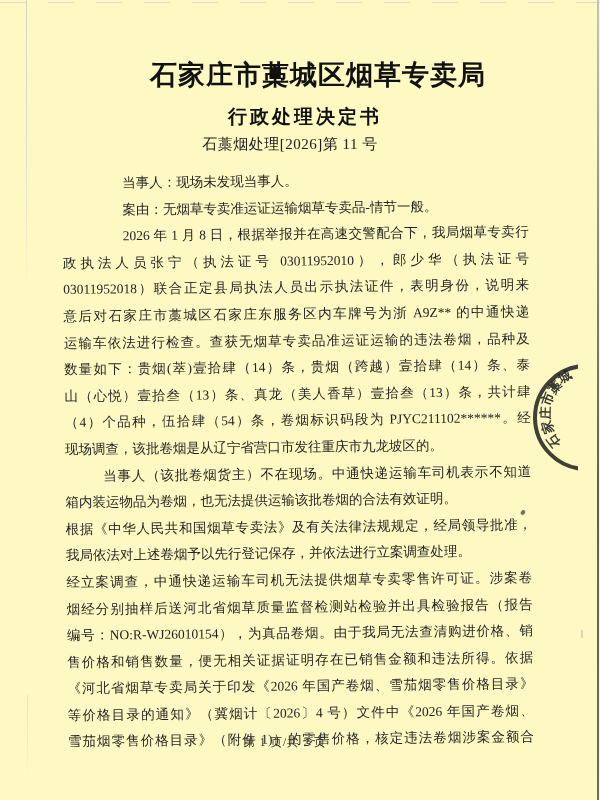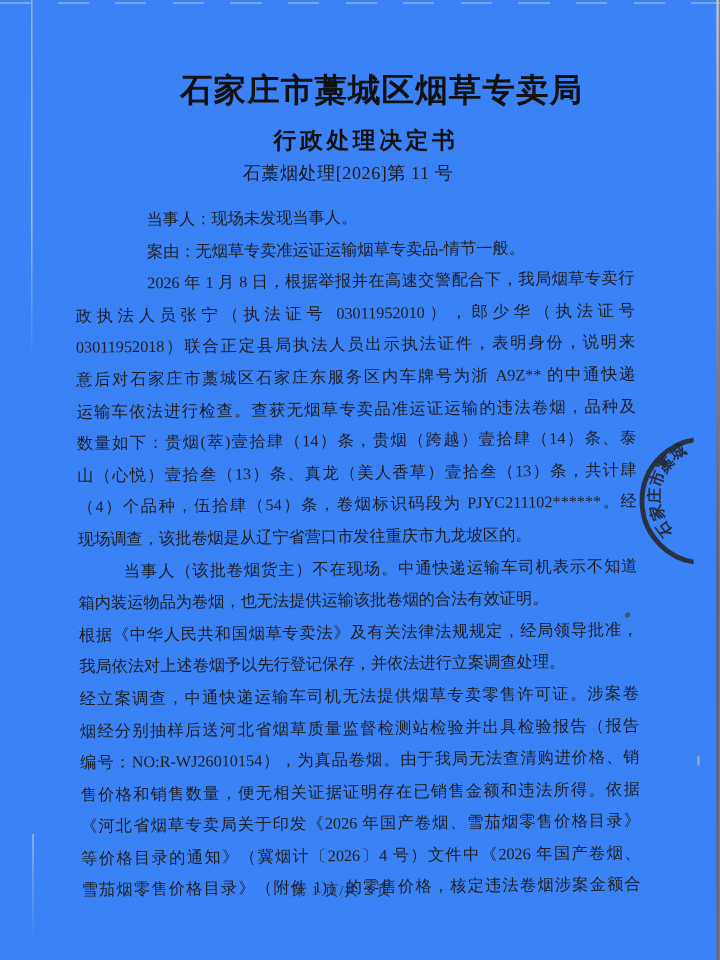--- a/index.html
+++ b/index.html
@@ -1,21 +1,21 @@
 <!DOCTYPE html>
 <html><head>
 <meta charset="utf-8">
 <style>
   html,body{margin:0;padding:0;}
   body{
     width:600px;height:800px;overflow:hidden;position:relative;
     background:#fdfdfc;
     font-family:"Liberation Serif","DejaVu Serif",serif;
   }
-  .page{position:absolute;inset:0;background:#3b82f6;}
+  .page{position:absolute;inset:0;background:#fef9c3;}
 
   
   .edge-top{position:absolute;top:2px;left:0;width:600px;height:1px;
     background:repeating-linear-gradient(90deg,#cfcfcf 0 26px,transparent 26px 48px);opacity:.7;}
   .edge-left-a{position:absolute;left:26px;top:0;width:1px;height:300px;
     background:linear-gradient(#c8c8c8,#dcdcdc 60%,transparent);opacity:.8;}
   .edge-left-b{position:absolute;left:27px;top:695px;width:1px;height:90px;
     background:linear-gradient(#d8d8d8,transparent);opacity:.8;}
   .edge-right{position:absolute;left:597px;top:0;width:2px;height:800px;
     background:linear-gradient(#c4c4c4,#8a8a8a 30%,#5f5f5f 60%,#6b6b6b);}

